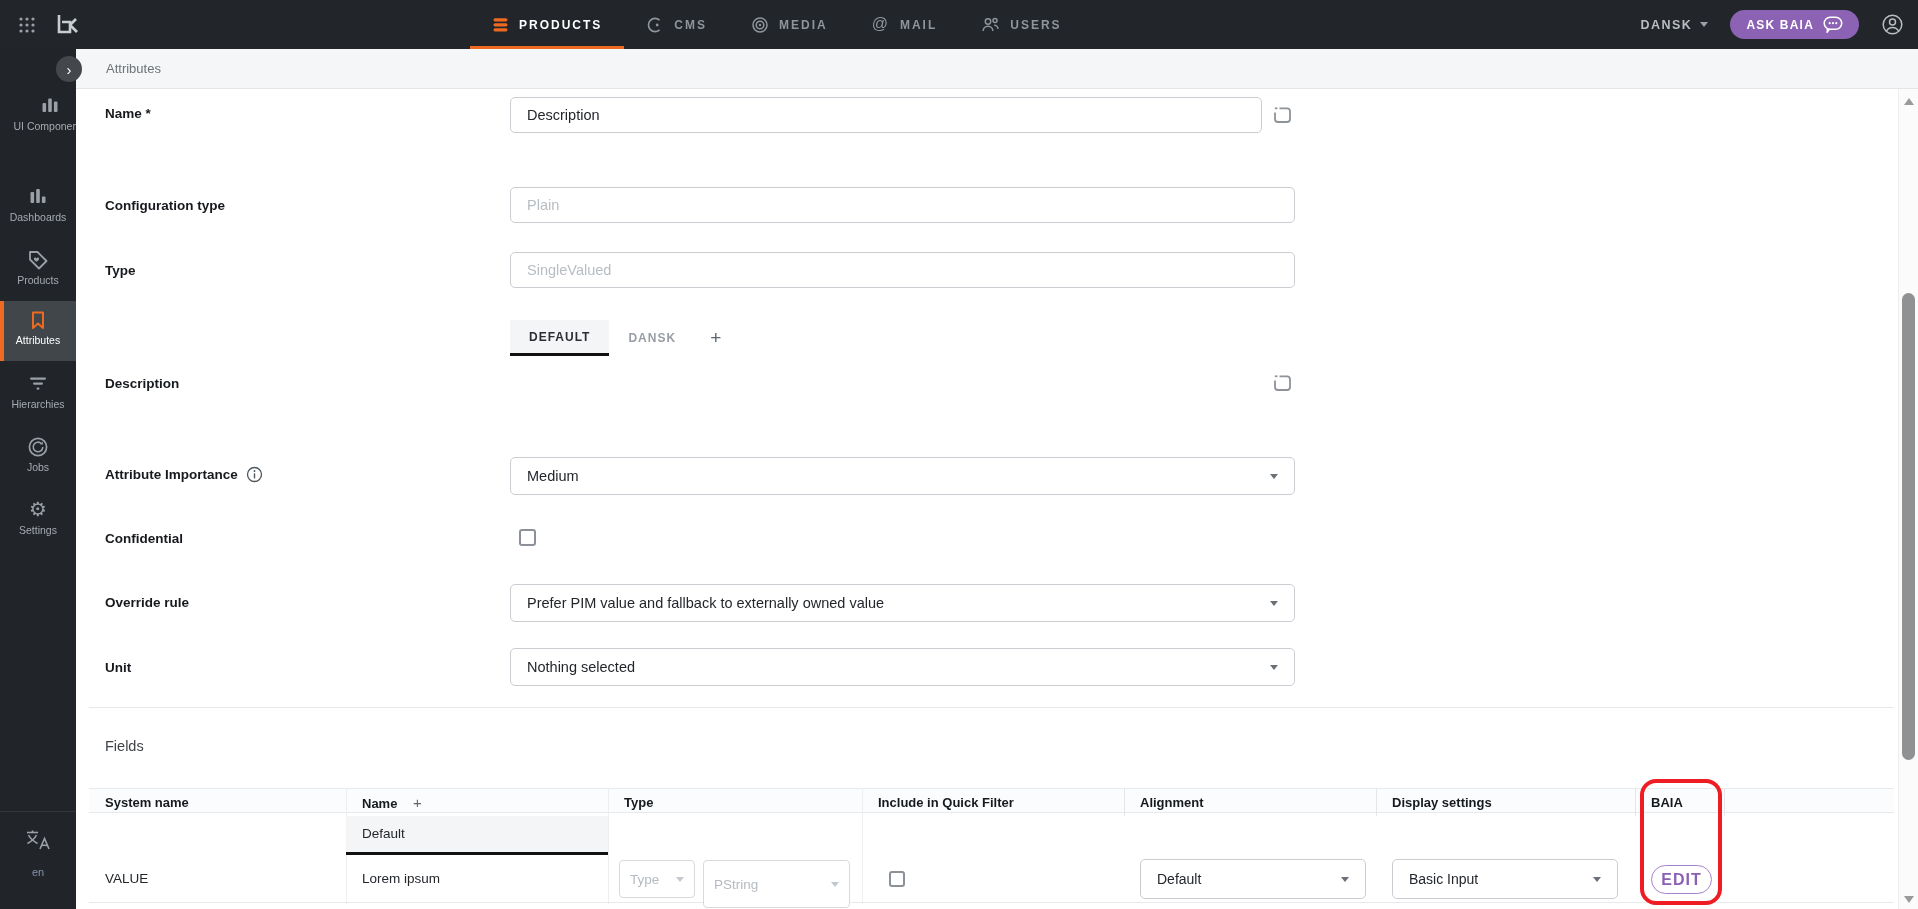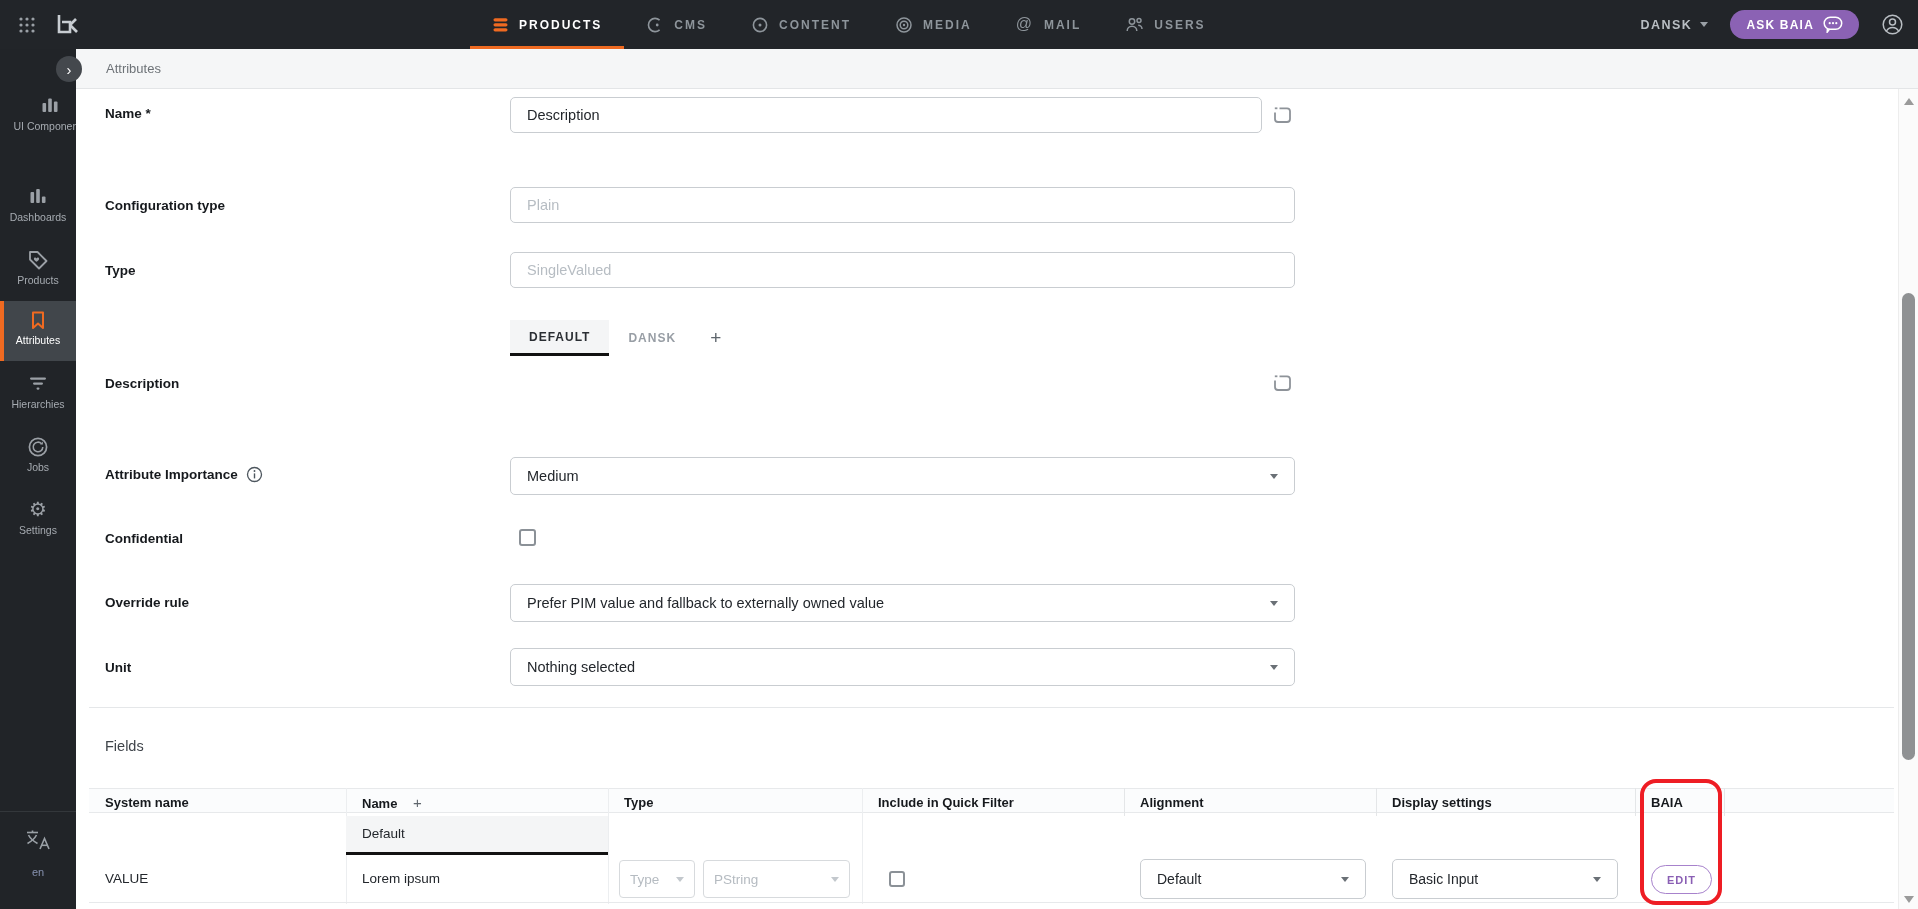--- a/index.html
+++ b/index.html
@@ -55,21 +55,21 @@
   .vline { position:absolute; top:0; width:1px; height:116px; background:#eceef0; }
   .vline.hd { height:28px; background:#e4e6e8; }
   .subrow-tab { position:absolute; left:257px; top:28px; width:262px; height:39px; background:#f4f5f6; border-bottom:3px solid #121212; }
   .subrow-tab span { display:block; margin:10px 0 0 16px; font-size:13.5px; color:#23272c; }
   .vrow { position:absolute; left:0; top:67px; width:1805px; height:48px; border-bottom:1px solid #e7e9eb; }
   .cell-text { position:absolute; top:0; height:48px; line-height:48px; font-size:13.5px; color:#23272c; }
   .mini-select { position:absolute; border:1px solid #d7dadd; border-radius:4px; background:#fff; display:flex; align-items:center; padding:0 10px; font-size:13.5px; color:#b5bbc1; cursor:default; }
   .mini-select .spacer { flex:1; }
   .caret-sm { width:0; height:0; border-left:4px solid transparent; border-right:4px solid transparent; border-top:5px solid #6a7076; }
   .caret-sm.lt { border-top-color:#c3c8cd; }
-  .edit-btn { position:absolute; left:1562px; top:10px; width:61px; height:29px; border-radius:15px; border:1px solid #a782cc; background:#fff; color:#8a5fb4; font-size:11px; font-weight:bold; letter-spacing:1px; font-family:"Liberation Sans", sans-serif; cursor:pointer; }
+  .edit-btn { position:absolute; left:1562px; top:10px; width:61px; height:29px; border-radius:15px; border:1px solid #a782cc; background:#fff; color:#8a5fb4; font-size:16px; font-weight:bold; letter-spacing:1px; font-family:"Liberation Sans", sans-serif; cursor:pointer; }
   .red-annotation { position:absolute; left:1564px; top:690px; width:82px; height:126px; border:4px solid #ee1d24; border-radius:16px; pointer-events:none; }
 
   
   .scroll-track { position:absolute; left:1898px; top:89px; width:20px; height:820px; background:#fbfbfb; border-left:1px solid #ededed; }
   .scroll-up { position:absolute; left:5px; top:9px; width:0; height:0; border-left:5px solid transparent; border-right:5px solid transparent; border-bottom:7px solid #9a9a9a; }
   .scroll-down { position:absolute; left:5px; bottom:6px; width:0; height:0; border-left:5px solid transparent; border-right:5px solid transparent; border-top:7px solid #9a9a9a; }
   .scroll-thumb { position:absolute; left:3px; top:204px; width:13px; height:467px; border-radius:7px; background:#8f9193; cursor:grab; }
 
   svg { display:block; }
 </style>
@@ -124,29 +124,20 @@
           <svg width="18" height="18" viewBox="0 0 18 18">
             <path d="M13.6 4.2 A6.6 6.6 0 1 0 13.6 13.8" stroke="#8e959b" stroke-width="1.6" fill="none"></path>
             <circle cx="11.2" cy="9" r="1.4" fill="#8e959b"></circle>
           </svg>
         </span>
         <span>CMS</span>
       </div>
       <div class="nav-item">
         <span>
           <svg width="18" height="18" viewBox="0 0 18 18">
-            <circle cx="9" cy="9" r="6.6" stroke="#8e959b" stroke-width="1.6" fill="none"></circle>
-            <circle cx="9" cy="9" r="1.5" fill="#8e959b"></circle>
-          </svg>
-        </span>
-        <span>CONTENT</span>
-      </div>
-      <div class="nav-item">
-        <span>
-          <svg width="18" height="18" viewBox="0 0 18 18">
             <circle cx="9" cy="9" r="7" stroke="#8e959b" stroke-width="1.5" fill="none"></circle>
             <circle cx="9" cy="9" r="3.8" stroke="#8e959b" stroke-width="1.5" fill="none"></circle>
             <circle cx="9" cy="9" r="1.2" fill="#8e959b"></circle>
           </svg>
         </span>
         <span>MEDIA</span>
       </div>
       <div class="nav-item">
         <span class="at">@</span>
         <span>MAIL</span>
@@ -384,21 +375,21 @@
 
       <div class="vrow">
         <span class="cell-text" style="left:16px;">VALUE</span>
         <span class="cell-text" style="left:273px;">Lorem ipsum</span>
 
         <div class="mini-select" style="left:530px; top:5px; width:76px; height:38px;">
           <span>Type</span>
           <span class="spacer"></span>
             <span class="caret-sm lt"></span>
         </div>
-        <div class="mini-select" style="left:614px; top:5px; width:147px; height:38px;">
+        <div class="mini-select" style="left:614px; top:5px; width:147px; height:48px;">
           <span>PString</span>
           <span class="spacer"></span>
             <span class="caret-sm lt"></span>
         </div>
 
         <div class="checkbox" style="left:800px; top:16px; width:16px; height:16px; border-width:2px;"></div>
 
         <div class="fselect" style="left:1051px; top:4px; width:226px; height:40px; font-size:14px;">
           <span>Default</span>
           <span class="spacer"></span>

